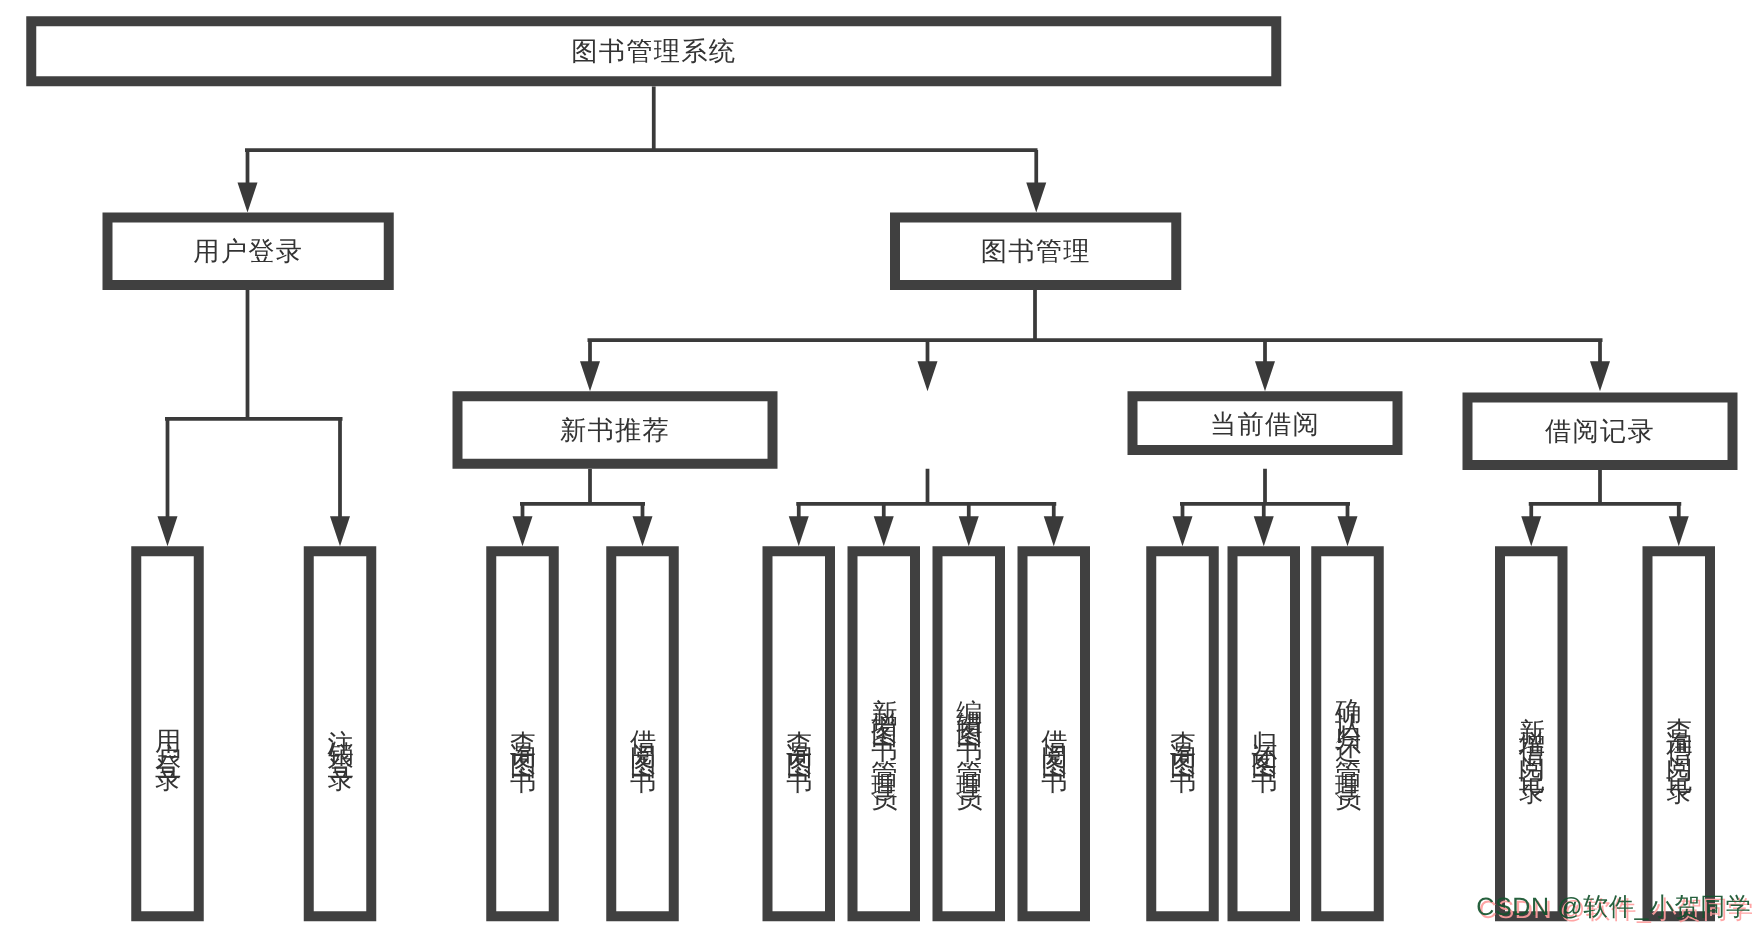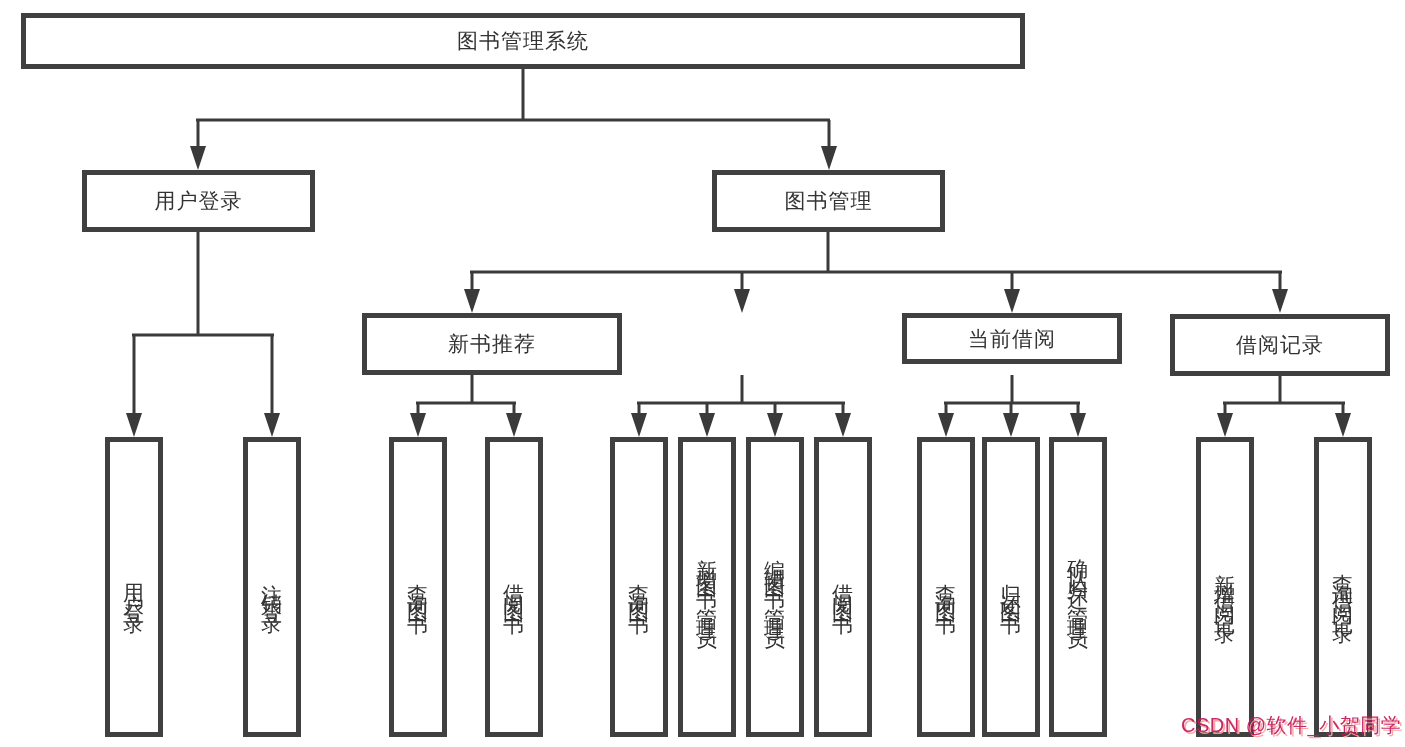--- a/index.html
+++ b/index.html
@@ -18,21 +18,21 @@
   .connectors {
     position: absolute;
     left: 0;
     top: 0;
     width: 1405px;
     height: 747px;
   }
   .box {
     position: absolute;
     box-sizing: border-box;
-    border: 5px solid #404040;
+    border: 8px solid #404040;
     background: #ffffff;
     display: flex;
     align-items: center;
     justify-content: center;
     color: #333333;
   }
   .h {
     font-size: 21px;
     letter-spacing: 1px;
     white-space: nowrap;
@@ -43,21 +43,21 @@
     font-size: 21px;
     letter-spacing: 10px;
     line-height: 1;
   }
   .watermark {
     position: absolute;
     left: 1181px;
     top: 712px;
     font-size: 20px;
     letter-spacing: 0.5px;
-    color: #be185d;
+    color: #14532d;
     text-shadow: 2px 2px 0 #ff9e9e;
     white-space: nowrap;
     z-index: 5;
     opacity: 0.92;
   }
 </style>
 </head>
 <body>
 
 <div class="canvas">

